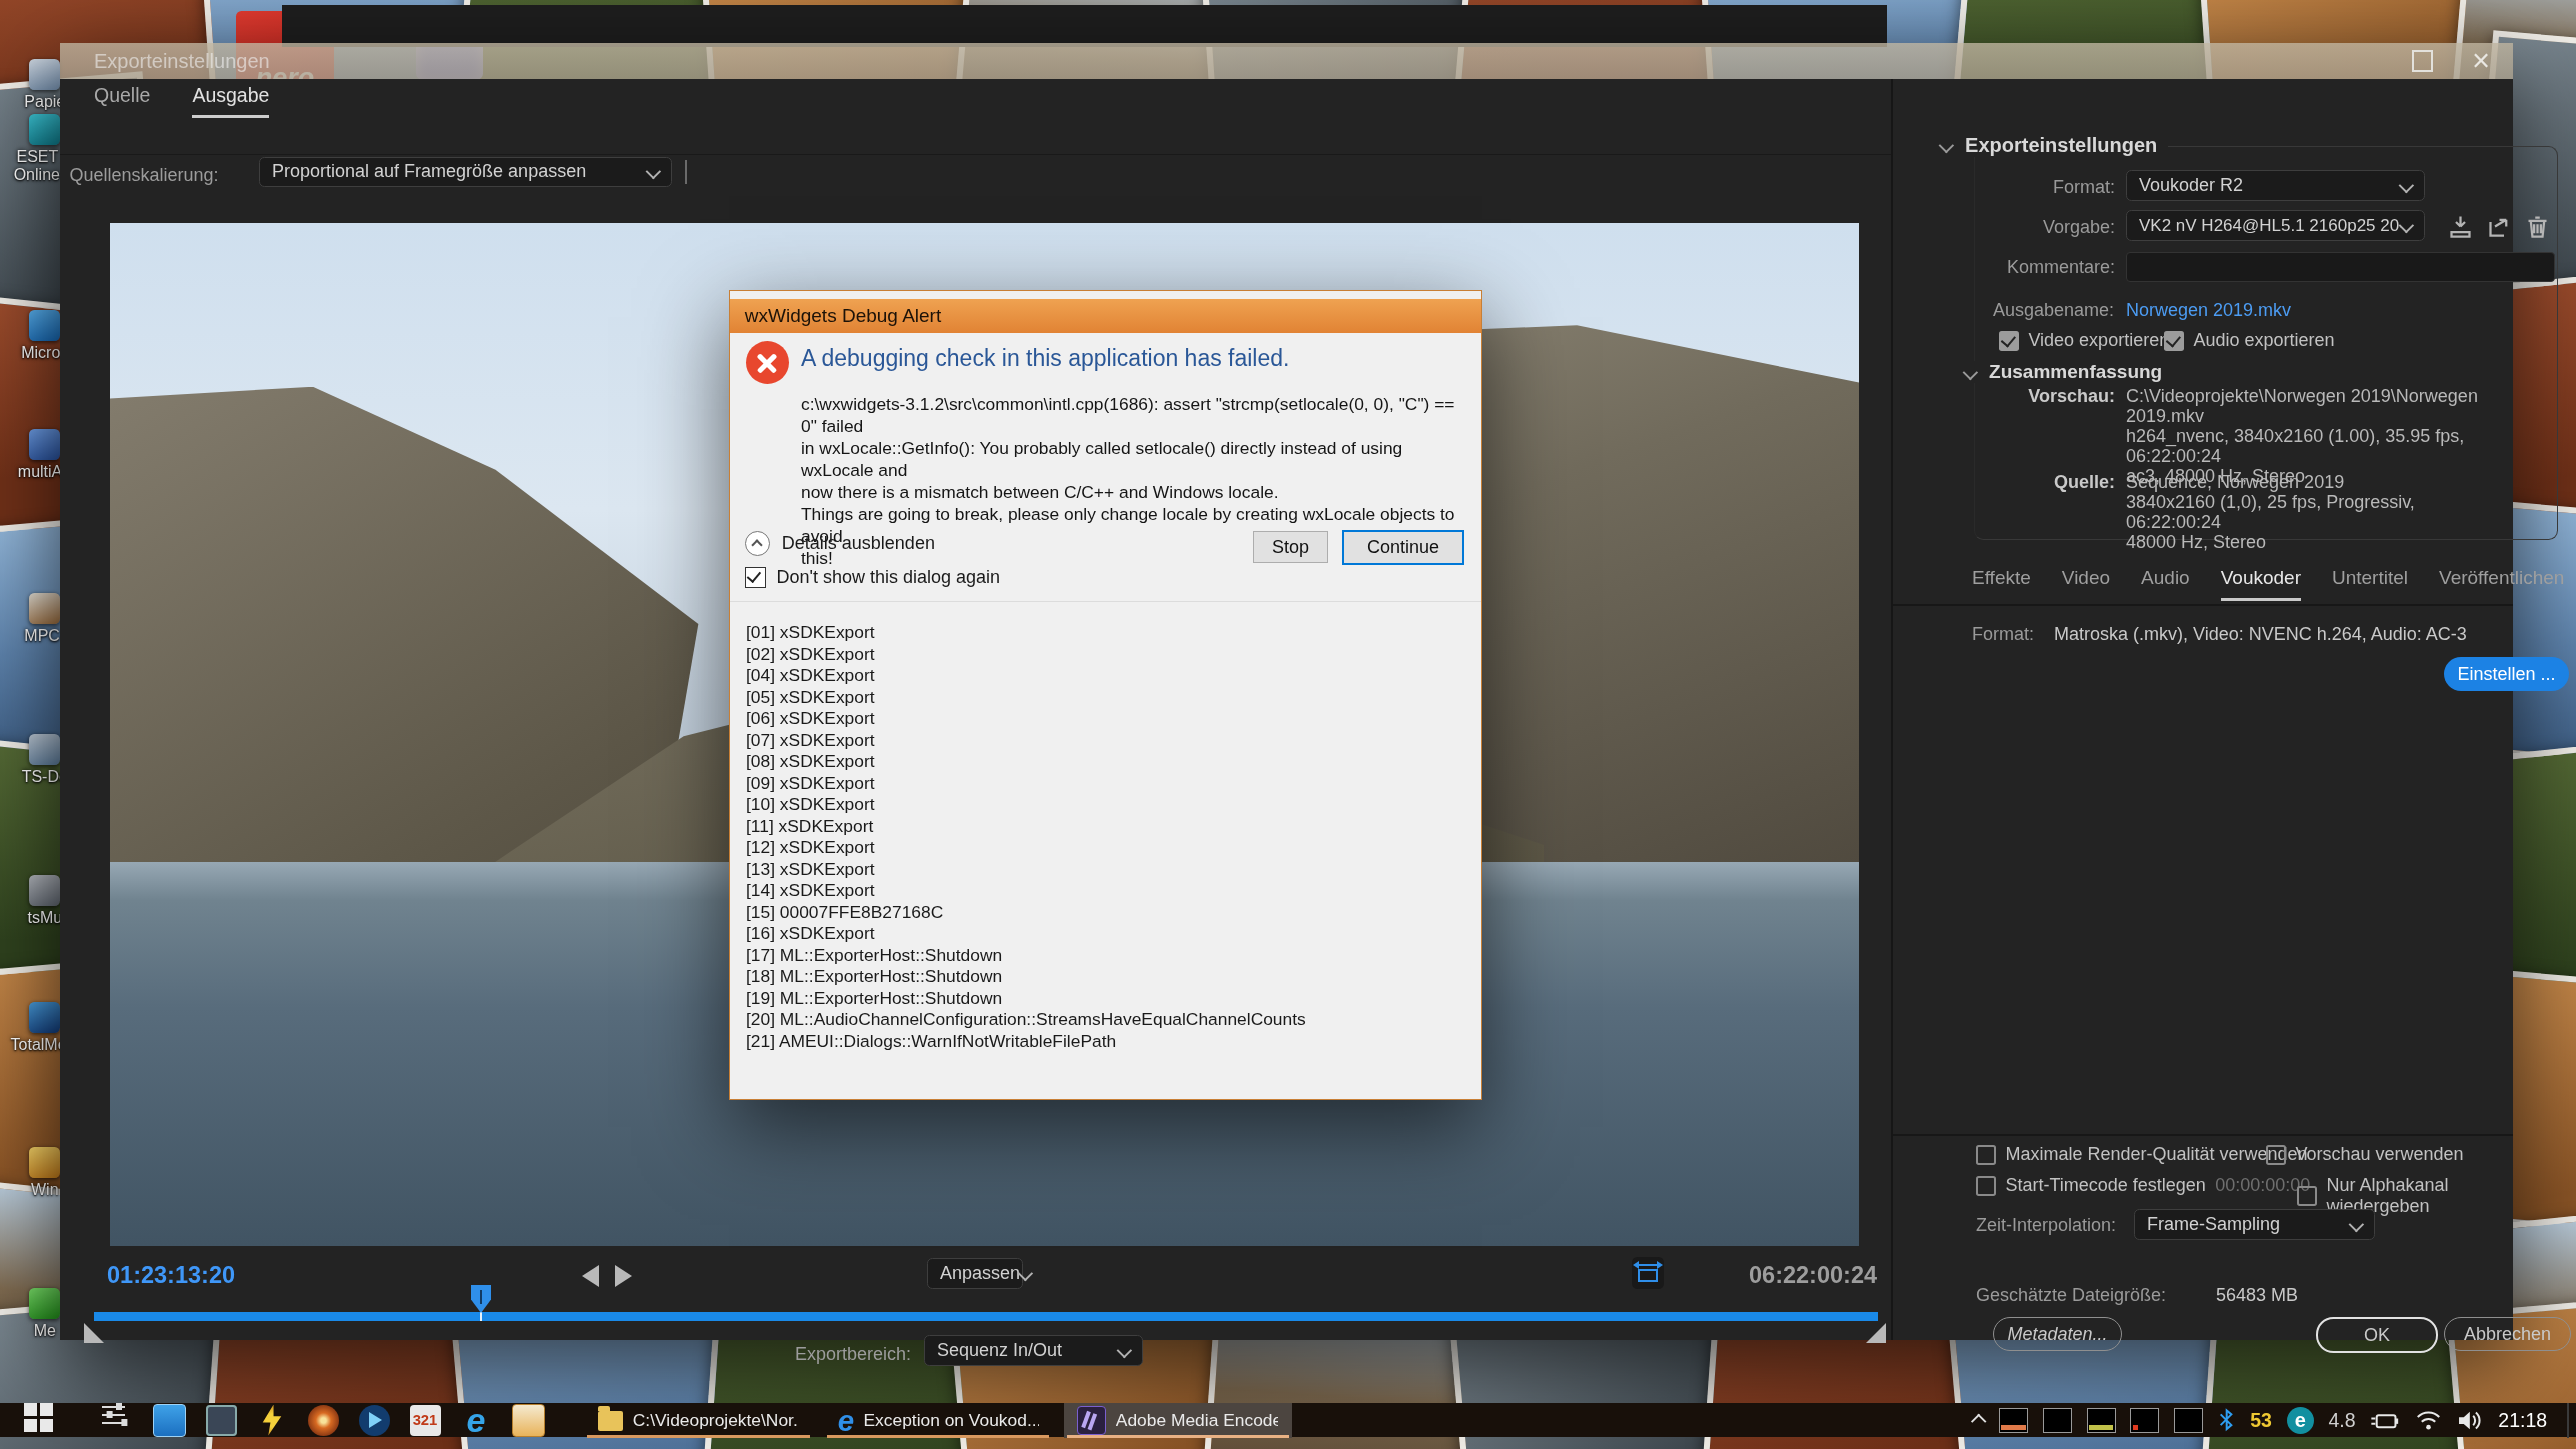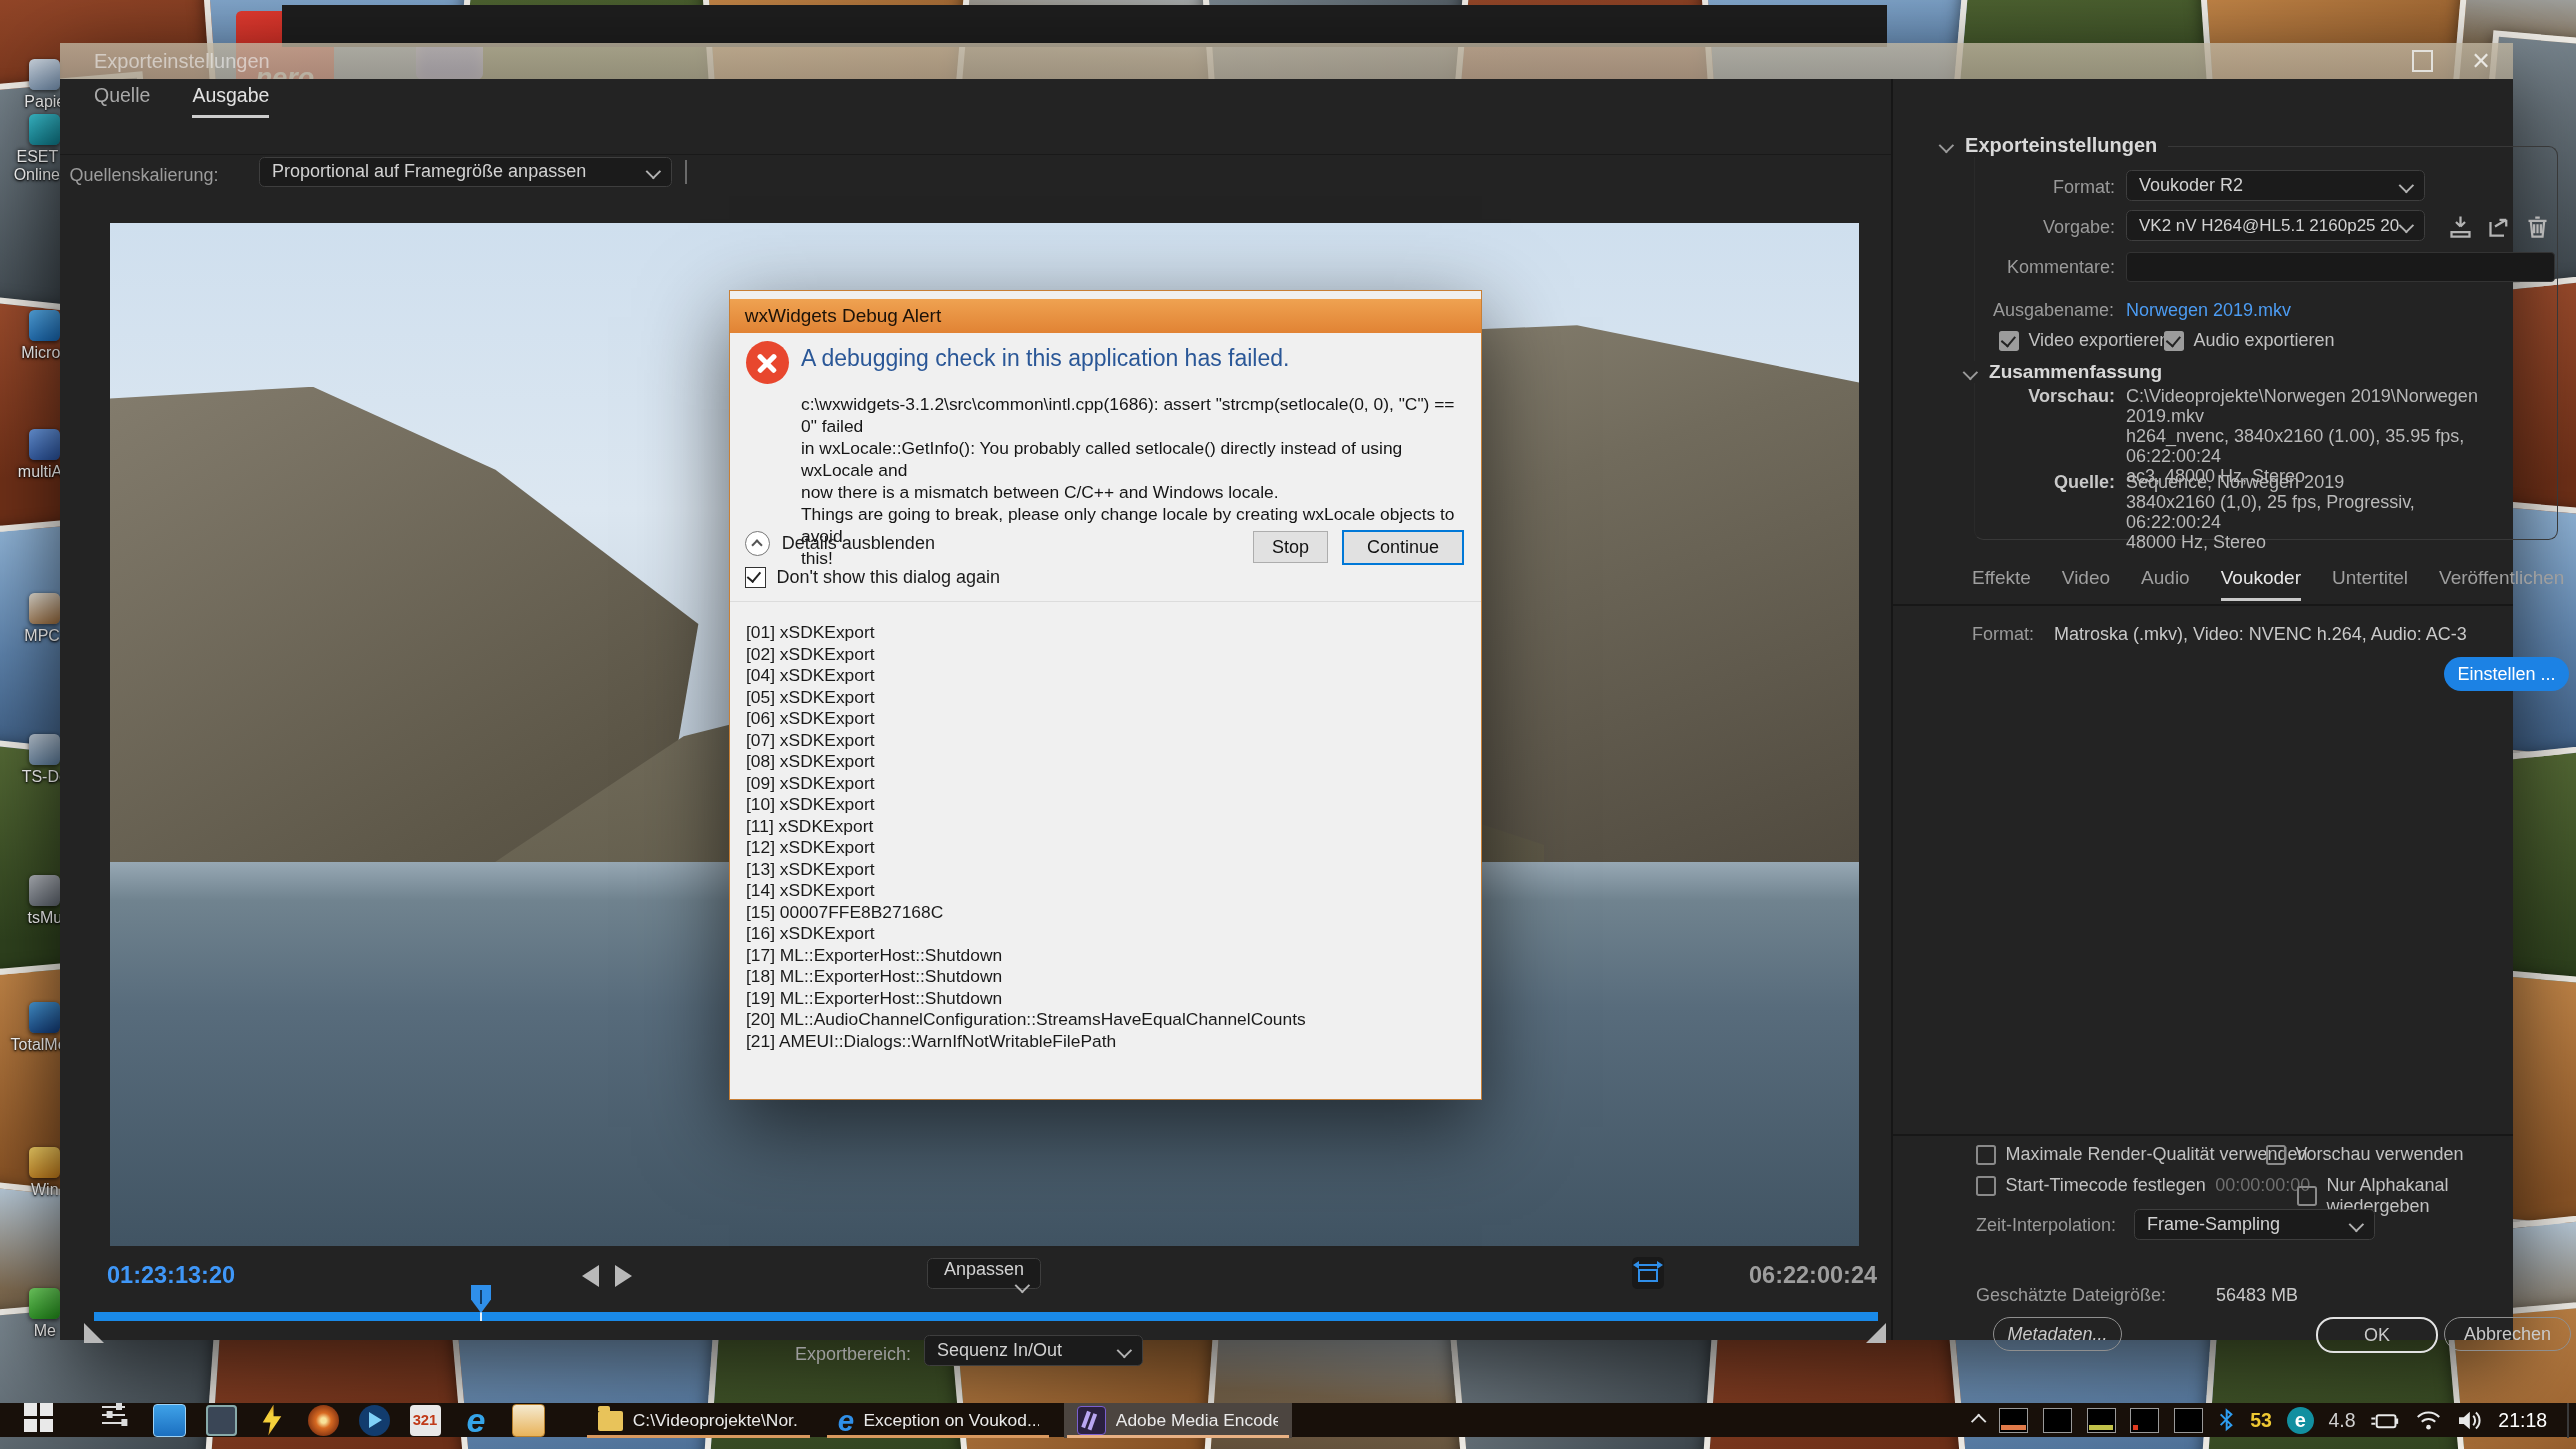--- a/index.html
+++ b/index.html
@@ -68,21 +68,21 @@
   .pv-rock-mid{position:absolute;left:22%;top:44%;width:60%;height:28%;
     background:linear-gradient(170deg,#76705f,#55503f);
     clip-path:polygon(0 66%,18% 22%,42% 0,72% 26%,100% 60%,100% 100%,0 100%);}
   .pv-water{position:absolute;left:0;right:0;top:62.5%;height:37.5%;
     background:linear-gradient(180deg,#97a8b4 0%,#70838f 10%,#586c7c 38%,#415463 100%);}
   
   .timecode{position:absolute;left:47px;top:1183px;font-size:23.5px;font-weight:bold;color:#3f97f8;}
   .frame-arrows{position:absolute;left:522px;top:1186px;display:flex;gap:16px;}
   .tri-left{width:0;height:0;border-top:11.4px solid transparent;border-bottom:11.4px solid transparent;border-right:17.4px solid #b9b9b9;}
   .tri-right{width:0;height:0;border-top:11.4px solid transparent;border-bottom:11.4px solid transparent;border-left:17.4px solid #b9b9b9;}
-  .zoom-select{position:absolute;left:867px;top:1179px;width:114px;height:31px;flex-direction:column;}
+  .zoom-select{position:absolute;left:867px;top:1179px;width:96px;height:31px;}
   .fit-btn{position:absolute;left:1572px;top:1178px;width:32px;height:32px;background:#191919;
     border-radius:5.4px;display:flex;flex-direction:column;align-items:center;justify-content:center;gap:2.7px;}
   .fit-arrow{width:20px;height:2px;background:#2f8fea;position:relative;}
   .fit-arrow::before,.fit-arrow::after{content:"";position:absolute;top:-3.4px;border-top:4px solid transparent;border-bottom:4px solid transparent;}
   .fit-arrow::before{left:-5.4px;border-right:6px solid #2f8fea;}
   .fit-arrow::after{right:-5.4px;border-left:6px solid #2f8fea;}
   .fit-rect{width:16px;height:9.4px;border:2px solid #2f8fea;}
   .duration{position:absolute;left:1689px;top:1183px;font-size:23.5px;font-weight:bold;color:#9d9d9d;}
   
   .tl-bar{position:absolute;left:34px;top:1233px;width:1784px;height:9.4px;background:#1989e8;}

